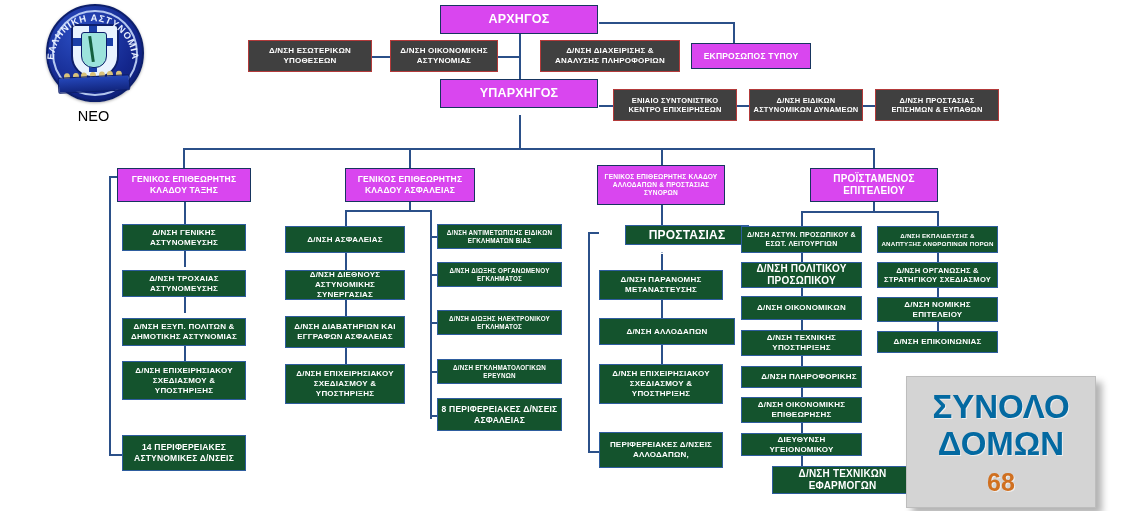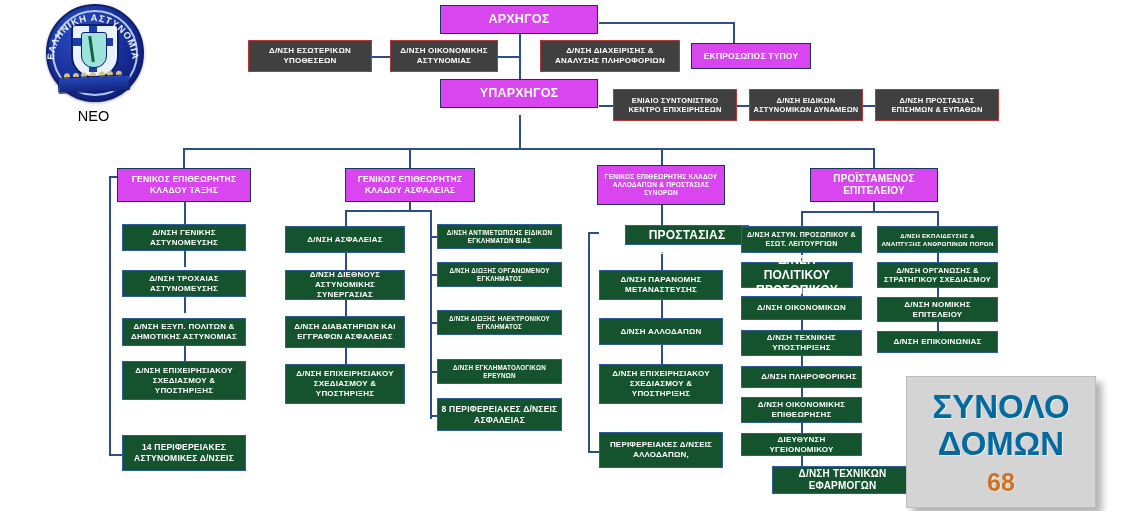--- a/index.html
+++ b/index.html
@@ -387,21 +387,21 @@
   <div class="ln v" style="left:588px; top:232px; height:219px;"></div>
   <div class="ln h" style="left:588px; top:232px; width:11px;"></div>
   <div class="ln h" style="left:588px; top:451px; width:13px;"></div>
 
   <div class="box blue" style="left:625px; top:225px; width:124px; height:20px; font-size:12px;">
     <span>Δ/ΝΣΗ ΠΡΟΣΤΑΣΙΑΣ ΣΥΝΟΡΩΝ</span>
   </div>
   <div class="box blue" style="left:599px; top:270px; width:124px; height:30px; font-size:8px;">
     <span>Δ/ΝΣΗ ΠΑΡΑΝΟΜΗΣ ΜΕΤΑΝΑΣΤΕΥΣΗΣ</span>
   </div>
-  <div class="box blue" style="left:599px; top:318px; width:124px; height:27px; font-size:8px;">
+  <div class="box blue" style="left:599px; top:318px; width:136px; height:27px; font-size:8px;">
     <span>Δ/ΝΣΗ ΑΛΛΟΔΑΠΩΝ</span>
   </div>
   <div class="box blue" style="left:599px; top:364px; width:124px; height:40px; font-size:8px;">
     <span>Δ/ΝΣΗ ΕΠΙΧΕΙΡΗΣΙΑΚΟΥ ΣΧΕΔΙΑΣΜΟΥ &amp; ΥΠΟΣΤΗΡΙΞΗΣ</span>
   </div>
   <div class="box blue" style="left:599px; top:432px; width:124px; height:36px; font-size:8px;">
     <span>ΠΕΡΙΦΕΡΕΙΑΚΕΣ Δ/ΝΣΕΙΣ ΑΛΛΟΔΑΠΩΝ,</span>
   </div>
 
   <div class="box dark" style="left:810px; top:168px; width:128px; height:34px; font-size:10px;">
@@ -420,21 +420,21 @@
   <div class="ln v" style="left:801px; top:422px; height:11px;"></div>
   <div class="ln v" style="left:801px; top:455px; height:11px;"></div>
 
   <div class="ln v" style="left:937px; top:253px; height:9px;"></div>
   <div class="ln v" style="left:937px; top:288px; height:9px;"></div>
   <div class="ln v" style="left:937px; top:322px; height:9px;"></div>
 
   <div class="box blue" style="left:741px; top:226px; width:121px; height:27px; font-size:7px;">
     <span>Δ/ΝΣΗ ΑΣΤΥΝ. ΠΡΟΣΩΠΙΚΟΥ &amp; ΕΣΩΤ. ΛΕΙΤΟΥΡΓΙΩΝ</span>
   </div>
-  <div class="box blue" style="left:741px; top:262px; width:112px; height:26px; font-size:12px;">
+  <div class="box blue" style="left:741px; top:262px; width:121px; height:26px; font-size:10px;">
     <span>Δ/ΝΣΗ ΠΟΛΙΤΙΚΟΥ ΠΡΟΣΩΠΙΚΟΥ</span>
   </div>
   <div class="box blue" style="left:741px; top:296px; width:121px; height:24px; font-size:8px;">
     <span>Δ/ΝΣΗ ΟΙΚΟΝΟΜΙΚΩΝ</span>
   </div>
   <div class="box blue" style="left:741px; top:330px; width:121px; height:26px; font-size:8px;">
     <span>Δ/ΝΣΗ ΤΕΧΝΙΚΗΣ ΥΠΟΣΤΗΡΙΞΗΣ</span>
   </div>
   <div class="box blue" style="left:741px; top:366px; width:121px; height:22px; font-size:8px;padding-left:15px;">
     <span>Δ/ΝΣΗ ΠΛΗΡΟΦΟΡΙΚΗΣ</span>

